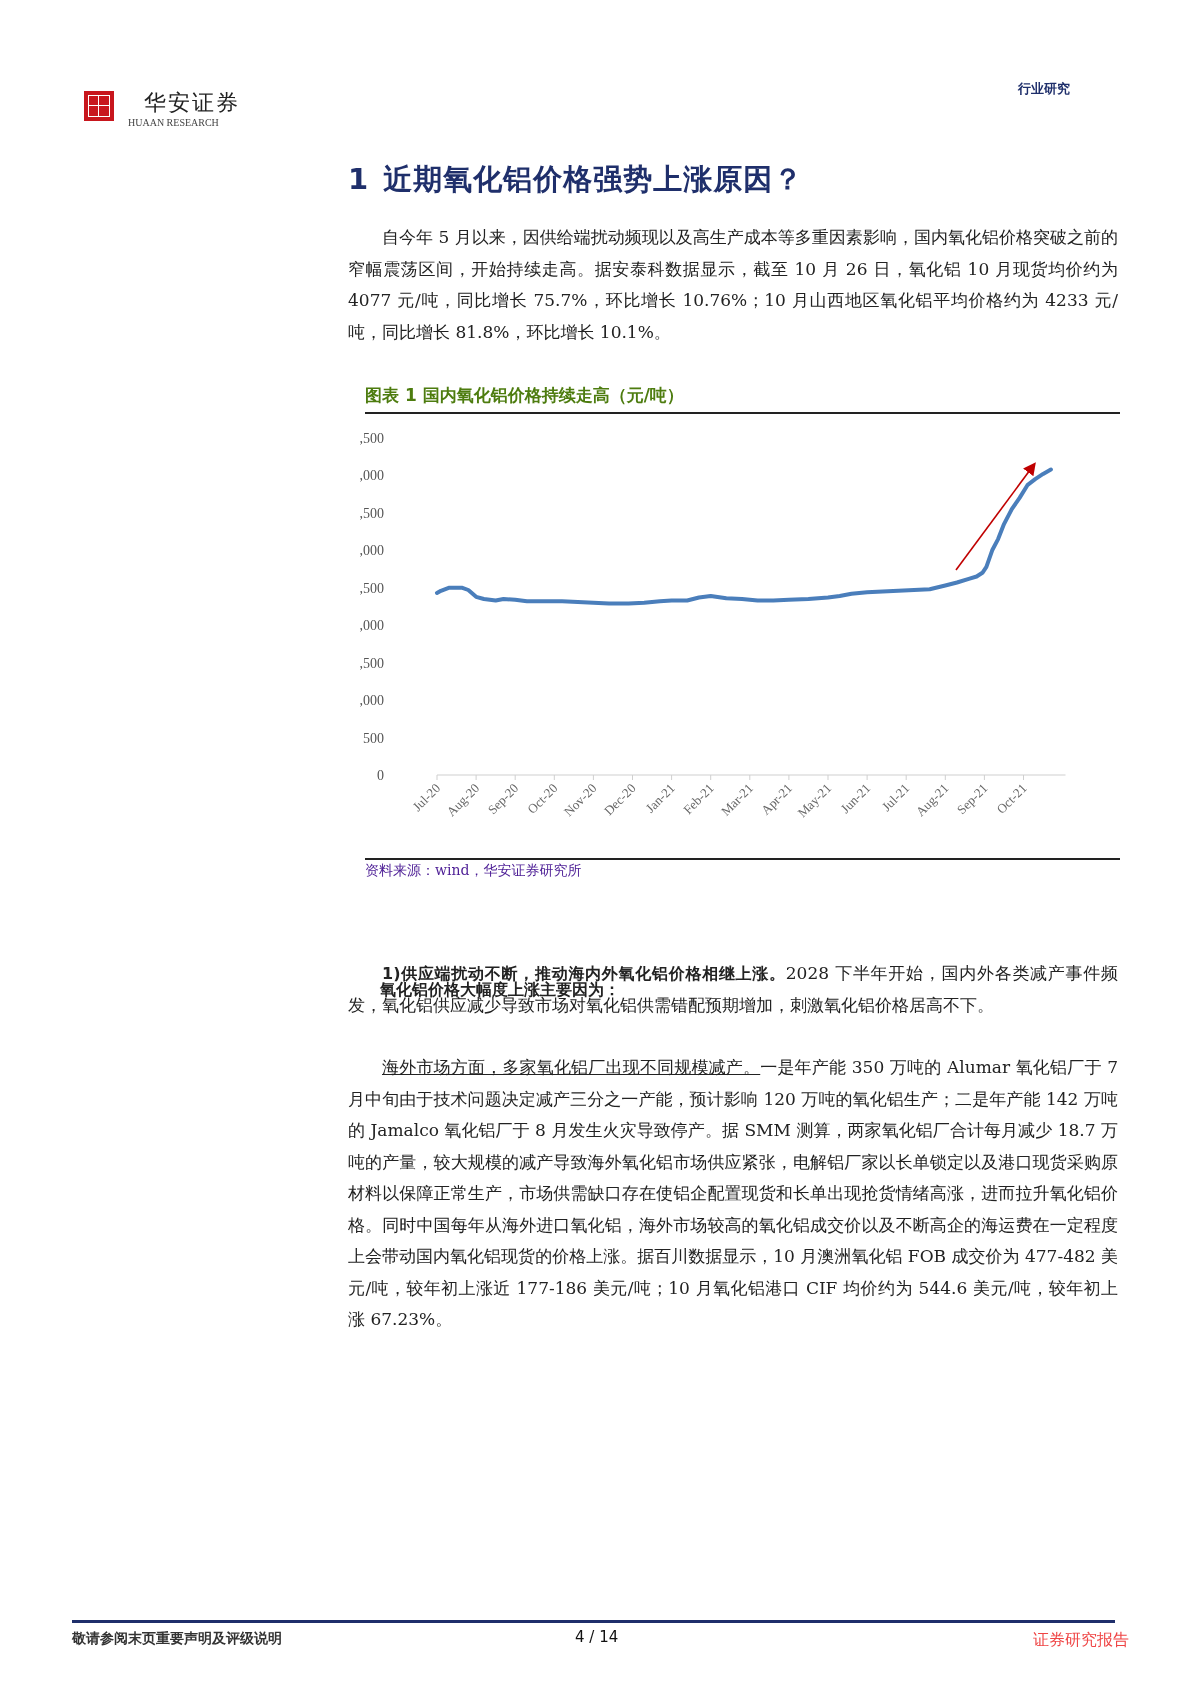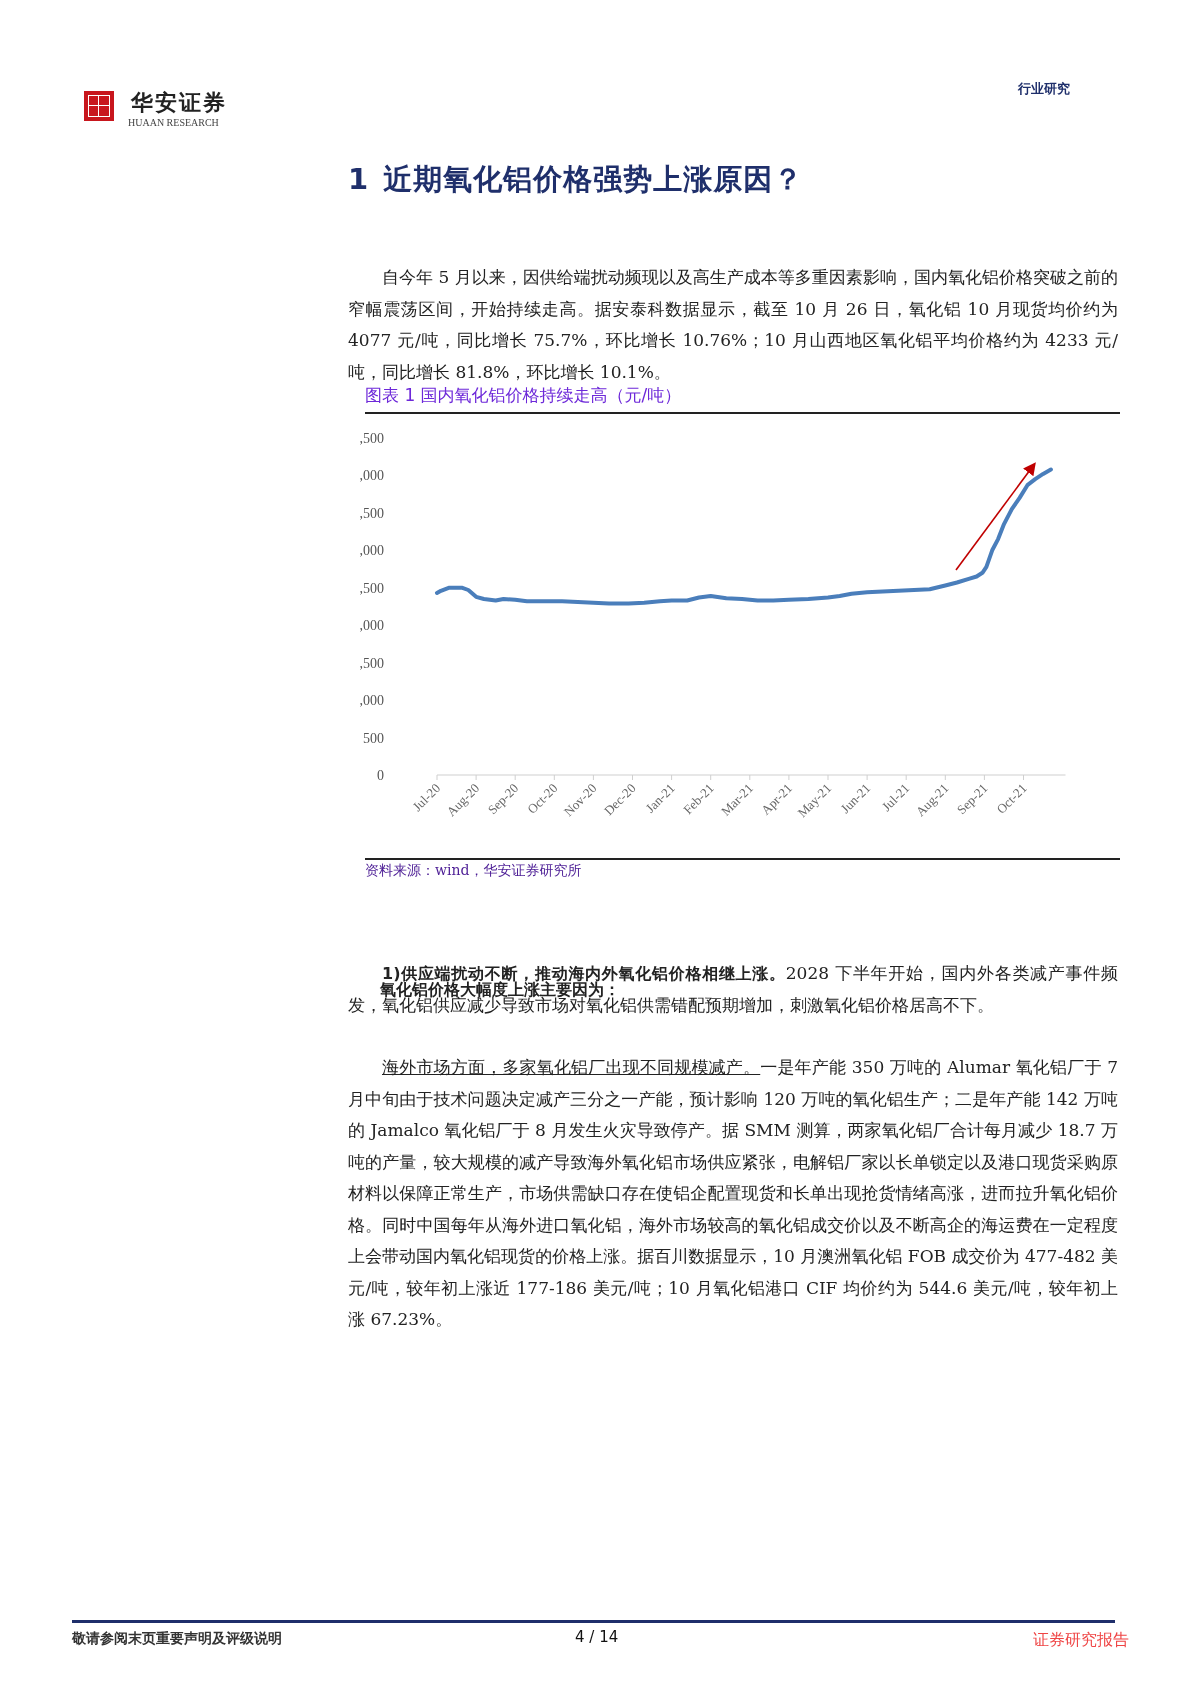--- a/index.html
+++ b/index.html
@@ -4,34 +4,34 @@
 <style>
   html, body { margin: 0; padding: 0; background: #ffffff; }
   body { width: 1200px; height: 1698px; position: relative; overflow: hidden;
          font-family: "DejaVu Serif", "Liberation Serif", serif; color: #1a1a1a; }
   .abs { position: absolute; }
   
   .logo-box { left: 84px; top: 91px; width: 30px; height: 30px; background: #c8161d; }
   .logo-box .inner { position: absolute; left: 4px; top: 4px; width: 20px; height: 20px; border: 1px solid #fff; }
   .logo-box .h { position: absolute; left: 4px; right: 4px; height: 1px; background: #fff; }
   .logo-box .v { position: absolute; top: 4px; bottom: 4px; width: 1px; background: #fff; }
-  .logo-cn { left: 131px; top: 88px; font-size: 22px; font-weight: bold; color: #222; letter-spacing: 2px;
+  .logo-cn { left: 144px; top: 88px; font-size: 22px; font-weight: normal; color: #222; letter-spacing: 2px;
              font-family: "DejaVu Serif", serif; }
   .logo-en { left: 128px; top: 117px; font-size: 10px; color: #444; font-family: "Liberation Serif", serif; }
   .hdr-right { left: 1018px; top: 80px; font-size: 13px; font-weight: bold; color: #1f2f6b;
                font-family: "DejaVu Sans", sans-serif; }
   
   .sec-title { left: 348px; top: 160px; font-size: 29px; font-weight: bold; color: #1f2f6b;
                font-family: "DejaVu Sans", sans-serif; letter-spacing: 1px; }
   .sec-title .num { color: #1f2f6b; margin-right: 14px; }
   
   .para { left: 348px; width: 770px; font-size: 17px; line-height: 31.5px; text-align: justify;
           font-family: "DejaVu Serif", serif; color: #222; }
   .indent { text-indent: 2em; }
-  .fig-title { left: 365px; top: 384px; font-size: 17px; font-weight: normal; color: #6d28d9;
+  .fig-title { left: 365px; top: 384px; font-size: 17px; font-weight: bold; color: #4d7c0f;
                font-family: "DejaVu Sans", sans-serif; }
   .rule { background: #222; height: 2px; }
   .source { left: 365px; top: 862px; font-size: 14px; color: #4c1d95; }
   .bold { font-weight: bold; }
   .underline { text-decoration: underline; }
   
   .chart { left: 360px; top: 425px; width: 760px; height: 420px; }
   .ytick { font-size: 14px; fill: #555; font-family: "Liberation Serif", serif; }
   .xtick { font-size: 13px; fill: #666; font-family: "Liberation Serif", serif; }
   
@@ -50,21 +50,21 @@
   <div class="v" style="left:14px"></div>
 </div>
 <div class="abs logo-cn">华安证券</div>
 <div class="abs logo-en">HUAAN RESEARCH</div>
 <div class="abs hdr-right">行业研究</div>
 
 <div class="abs sec-title">
   <span class="num">1</span><span>近期氧化铝价格强势上涨原因？</span>
 </div>
 
-<div class="abs para indent" style="top:222px;margin-top:40px;">自今年 5 月以来，因供给端扰动频现以及高生产成本等多重因素影响，国内氧化铝价格突破之前的窄幅震荡区间，开始持续走高。据安泰科数据显示，截至 10 月 26 日，氧化铝 10 月现货均价约为 4077 元/吨，同比增长 75.7%，环比增长 10.76%；10 月山西地区氧化铝平均价格约为 4233 元/吨，同比增长 81.8%，环比增长 10.1%。</div>
+<div class="abs para indent" style="top:222px;">自今年 5 月以来，因供给端扰动频现以及高生产成本等多重因素影响，国内氧化铝价格突破之前的窄幅震荡区间，开始持续走高。据安泰科数据显示，截至 10 月 26 日，氧化铝 10 月现货均价约为 4077 元/吨，同比增长 75.7%，环比增长 10.76%；10 月山西地区氧化铝平均价格约为 4233 元/吨，同比增长 81.8%，环比增长 10.1%。</div>
 
 <div class="abs fig-title">图表 1 国内氧化铝价格持续走高（元/吨）</div>
 <div class="abs rule" style="left:365px; top:412px; width:755px;"></div>
 
 <div class="abs chart">
   <svg id="chart-svg" width="760" height="420" xmlns="http://www.w3.org/2000/svg">
     <g id="y-ticks">
         <text x="24" y="355" text-anchor="end" class="ytick">0</text>
         <text x="24" y="317.55555555555554" text-anchor="end" class="ytick">500</text>
         <text x="24" y="280.1111111111111" text-anchor="end" class="ytick">1,000</text>

